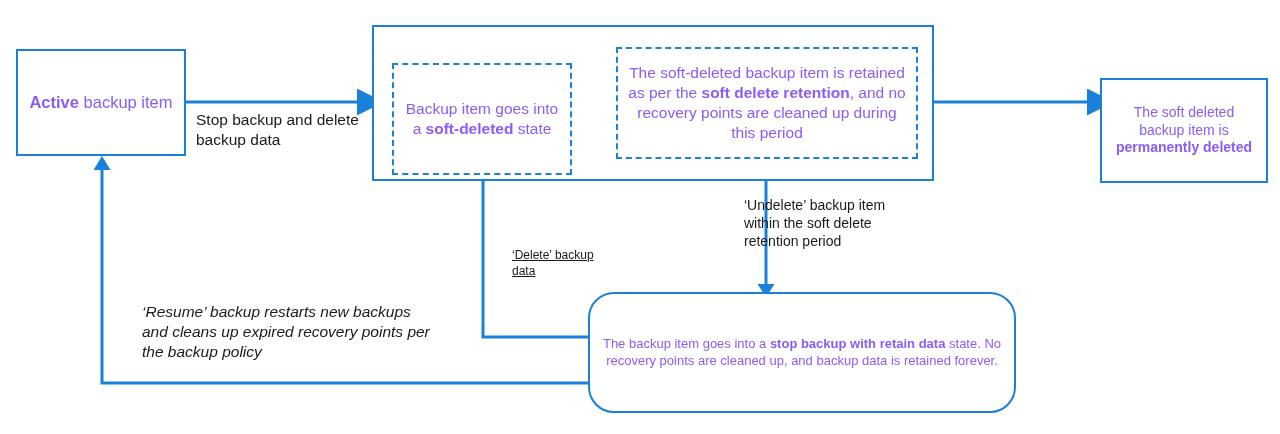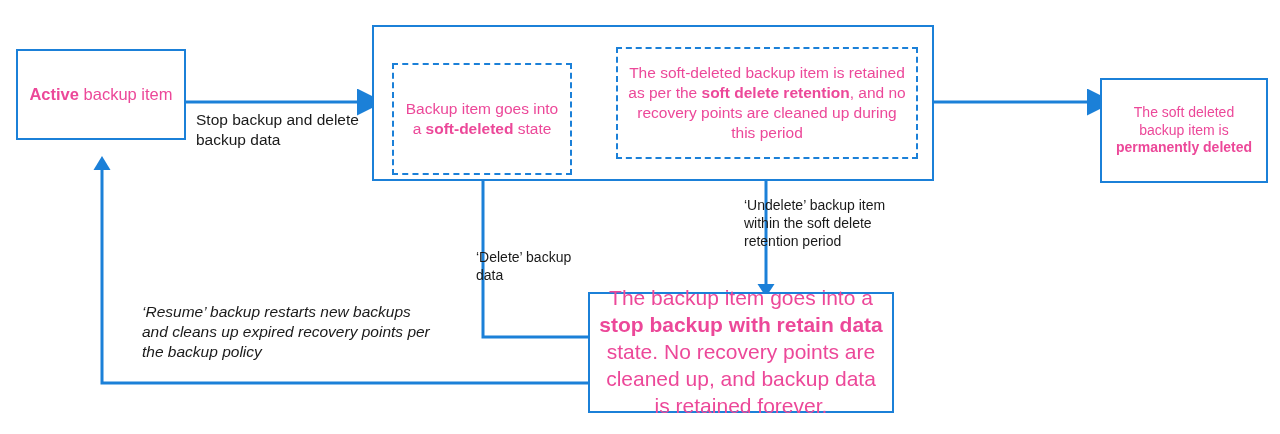--- a/index.html
+++ b/index.html
@@ -28,21 +28,21 @@
     pointer-events: none;
   }
   .node {
     position: absolute;
     box-sizing: border-box;
     display: flex;
     align-items: center;
     justify-content: center;
     text-align: center;
     line-height: 1.28;
-    color: #ec4899;
+    color: #8b5cf6;
   }
   .node-inner {
     padding: 0 8px;
     width: 100%;
   }
   .solid-box {
     border: 2px solid #1b80d8;
     background: #ffffff;
   }
   .dashed-box {
@@ -56,31 +56,31 @@
   .edge-label {
     position: absolute;
     text-align: left;
     line-height: 1.3;
     color: #1a1a1a;
     background: transparent;
   }
   b, strong { font-weight: bold; }
 
   
-  #node-active        { left: 16px;  top: 49px;  width: 170px; height: 91px; font-size: 16.5px; }
+  #node-active        { left: 16px;  top: 49px;  width: 170px; height: 107px; font-size: 16.5px; }
   #node-container     { left: 372px; top: 25px;  width: 562px; height: 156px; }
   #node-softdeleted   { left: 392px; top: 63px;  width: 180px; height: 112px; font-size: 15.5px; }
   #node-retention     { left: 616px; top: 47px;  width: 302px; height: 112px; font-size: 15.5px; }
   #node-permanent     { left: 1100px;top: 49px;  width: 168px; height: 105px; font-size: 14px; margin-top: 29px; }
-  #node-retaindata    { left: 588px; top: 292px; width: 306px; height: 121px; font-size: 21px; }
+  #node-retaindata    { left: 588px; top: 292px; width: 428px; height: 121px; font-size: 13px; border-radius: 26px; }
 
   #label-stop         { left: 196px; top: 110px; width: 166px; font-size: 15.5px; }
   #label-purge        { left: 944px; top: 106px; width: 150px; font-size: 15.5px; }
   #label-undelete     { left: 744px; top: 196px; width: 166px; font-size: 14px; }
-  #label-delete       { left: 476px; top: 248px; width: 104px; font-size: 14px; }
+  #label-delete       { left: 512px; top: 248px; width: 104px; font-size: 12px; text-decoration: underline; }
   #label-resume       { left: 142px; top: 302px; width: 290px; font-size: 15.5px; font-style: italic; }
 </style>
 </head>
 <body>
 
 <div id="diagram-root">
 
   <svg id="edge-layer" viewBox="0 0 1280 434" width="1280" height="434">
     <defs>
       <marker id="arrow-right" markerWidth="9" markerHeight="9" refX="1" refY="4.5" orient="auto" markerUnits="strokeWidth">

